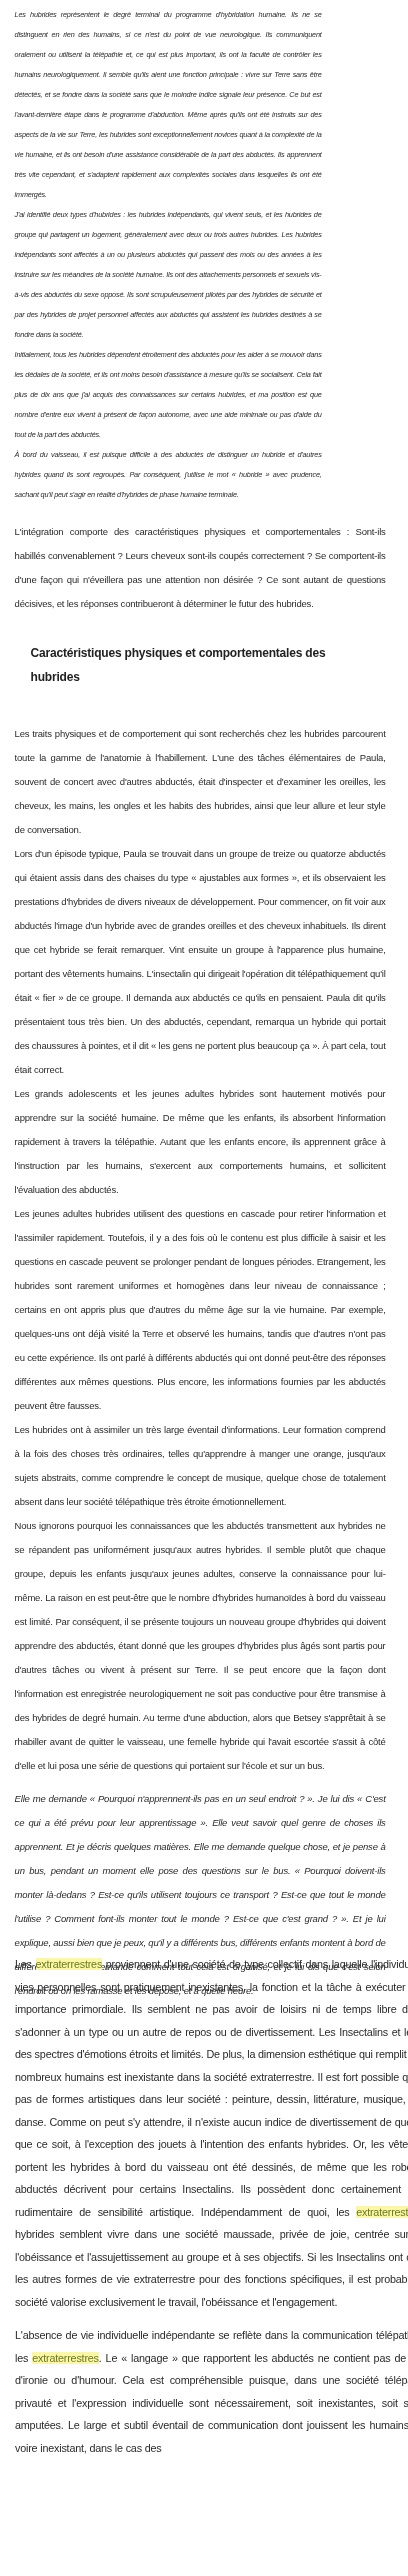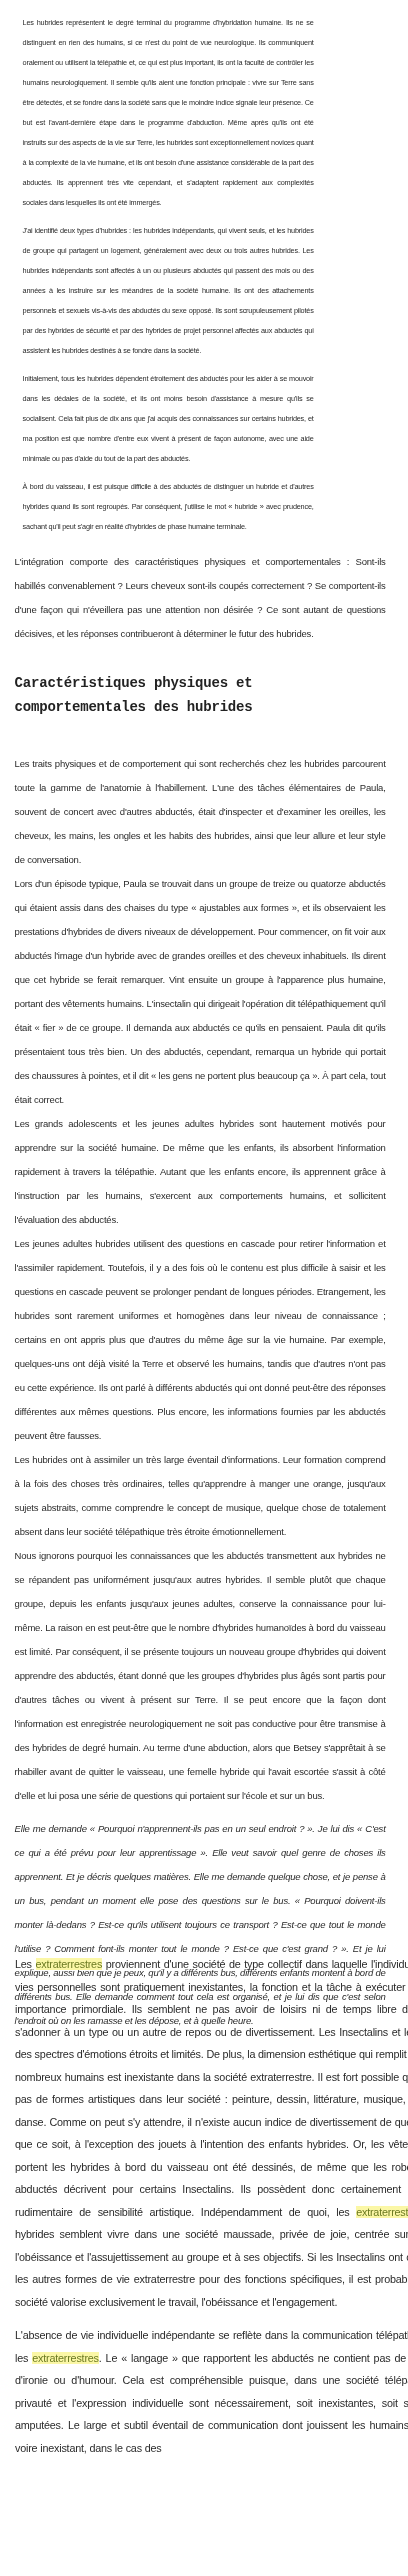--- a/index.html
+++ b/index.html
@@ -1,23 +1,23 @@
 <!DOCTYPE html>
 <html style="font-size:10px"><head>
 <meta charset="utf-8">
 <style>
   html, body { margin: 0; padding: 0; background: #ffffff; }
   body { width: 408px; height: 2576px; overflow: hidden; position: relative; color: #2a2a2a; font-family: "Liberation Sans", sans-serif; }
   .sec { position: absolute; left: 0; }
   .sec1 { top: 5px; left: 14.6px; width: 307px; font-size: 7.3px; line-height: 20px; letter-spacing: -0.2px; }
-  .sec1 p { margin: 8px; text-align: justify; }
-  .sec2 { top: 550px; left: 14.6px; width: 371px; font-size: 9.5px; line-height: 24px; letter-spacing: -0.2px; }
+  .sec1 p { margin: 0; text-align: justify; font-style: italic; }
+  .sec2 { top: 520px; left: 14.6px; width: 371px; font-size: 9.5px; line-height: 24px; letter-spacing: -0.2px; }
   .sec2 p { margin: 0; text-align: justify; }
   .sec2 .intro { margin-bottom: 25px; }
-  .sec2 h3 { margin: 0; font-size: 14px; font-weight: bold; line-height: 24px; letter-spacing: -0.2px; color: #222; font-family: Liberation Mono, monospace; }
+  .sec2 h3 { margin: 16px; font-size: 12px; font-weight: bold; line-height: 24px; letter-spacing: -0.2px; color: #222; }
   .sec2 .h-a { margin-bottom: 33px; }
   .sec2 .h-b { margin-top: 12.7px; margin-bottom: 33px; }
   .sec2 .quote { font-style: italic; margin-top: 9px; }
   .sec3 { top: 1953px; left: 15px; width: 443px; font-size: 10.8px; line-height: 22.5px; letter-spacing: -0.2px; }
   .sec3 p { margin: 0; text-align: justify; }
   .sec3 .p2 { margin-top: 11.4px; }
   .hl { background: #fbf7a6; color: #6b7a22; margin-top: 20px; }
   .clip { position: absolute; top: 1939px; left: 0; width: 408px; height: 637px; overflow: hidden; }
 </style>
 </head>

